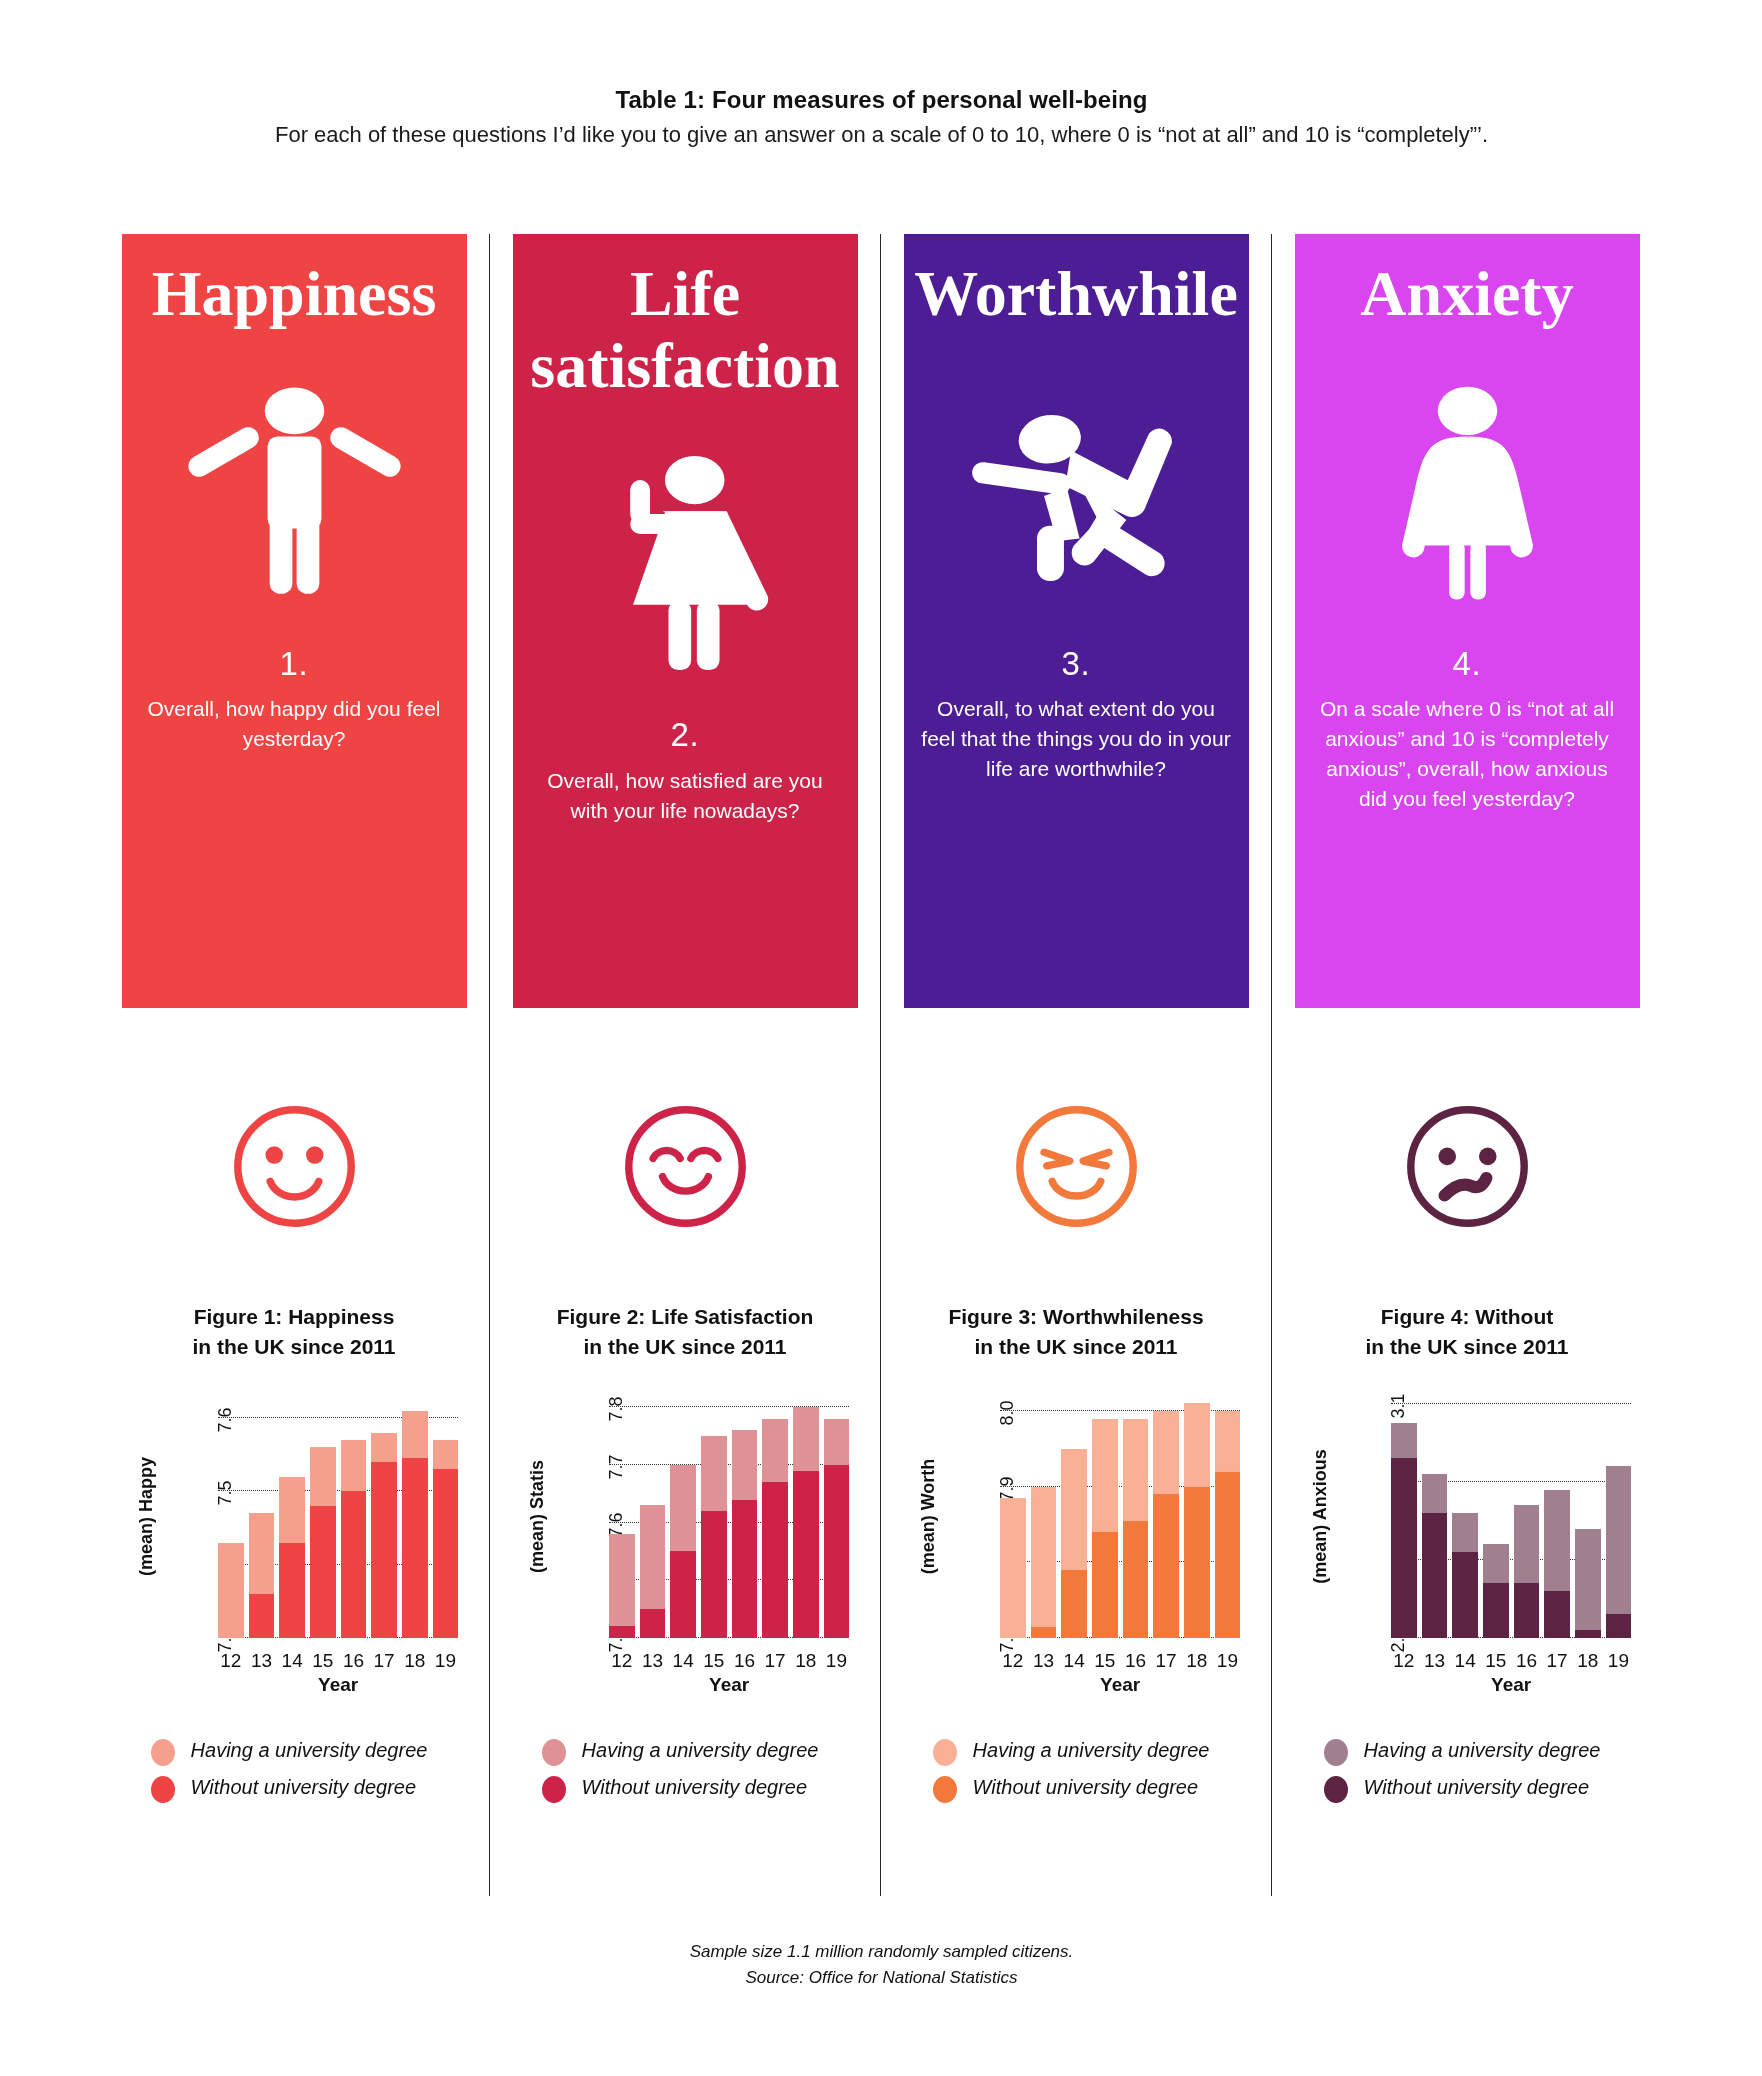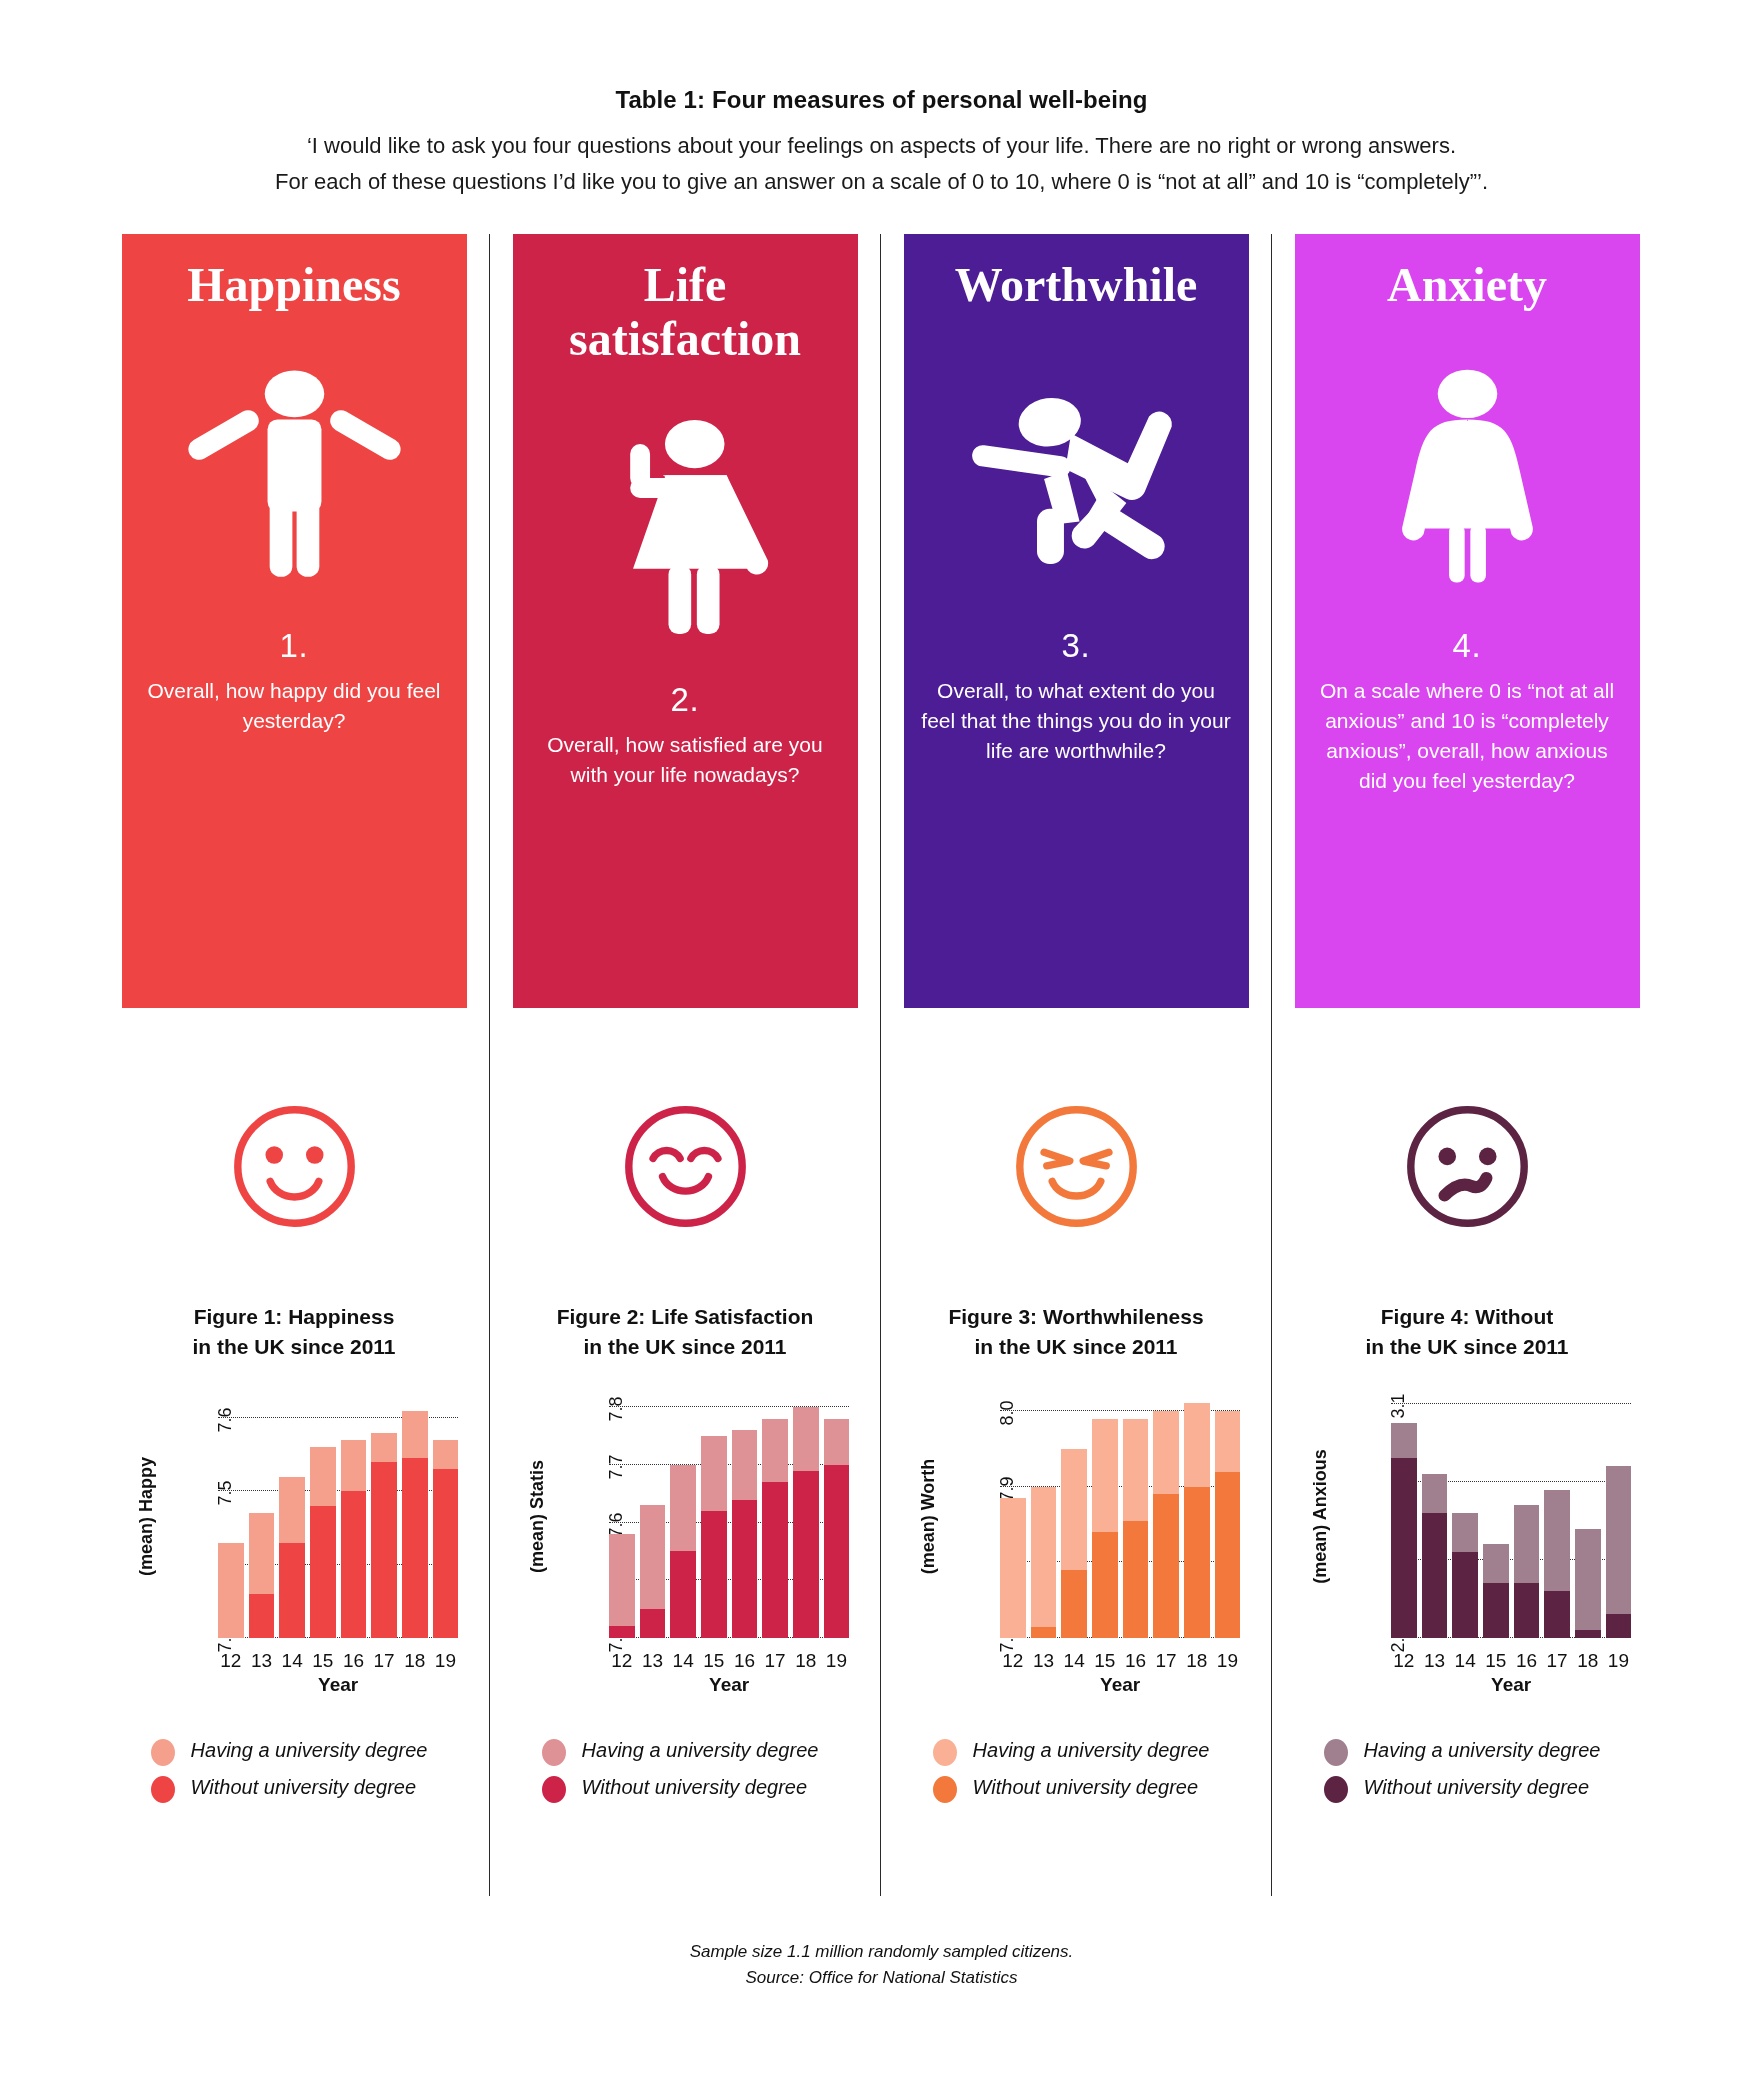--- a/index.html
+++ b/index.html
@@ -37,21 +37,21 @@
 
   
   .panel {
     width: 345px; height: 774px;
     display: flex; flex-direction: column; align-items: center;
     padding: 24px 15.6px 0 15.6px;
   }
   .panel .title {
     font-family: "Liberation Serif", serif;
     font-weight: bold; color: #fff;
-    font-size: 48px; line-height: 1.12; text-align: center;
+    font-size: 64px; line-height: 1.12; text-align: center;
   }
   .panel .fig {
     height: 298px; margin-top: 12.8px;
     display: flex; align-items: center; justify-content: center;
   }
   .panel .num {
     color: #fff; font-size: 33px; font-weight: 300;
     margin-top: 4.3px; letter-spacing: 0.7px;
   }
   .panel .q {
@@ -130,21 +130,20 @@
     line-height: 1.55; color: #111;
   }
 </style>
 </head>
 <body>
 
 <div class="page">
 
   <div class="header">
     <h1>Table 1: Four measures of personal well-being</h1>
-    <div class="sub">‘I would like to ask you four questions about your feelings on aspects of your life. There are no right or wrong answers.</div>
     <div class="sub" style="margin-top:2.8px">For each of these questions I’d like you to give an answer on a scale of 0 to 10, where 0 is “not at all” and 10 is “completely”’.</div>
   </div>
 
   <div class="columns" id="columns">
       <div class="col">
     <div class="panel" style="background:#EF4444">
       <div class="title">Happiness</div>
       <div class="fig">
             <svg width="213" height="234" viewBox="0 0 300 330">
       <ellipse cx="150" cy="52" rx="42" ry="33" fill="white"></ellipse>

